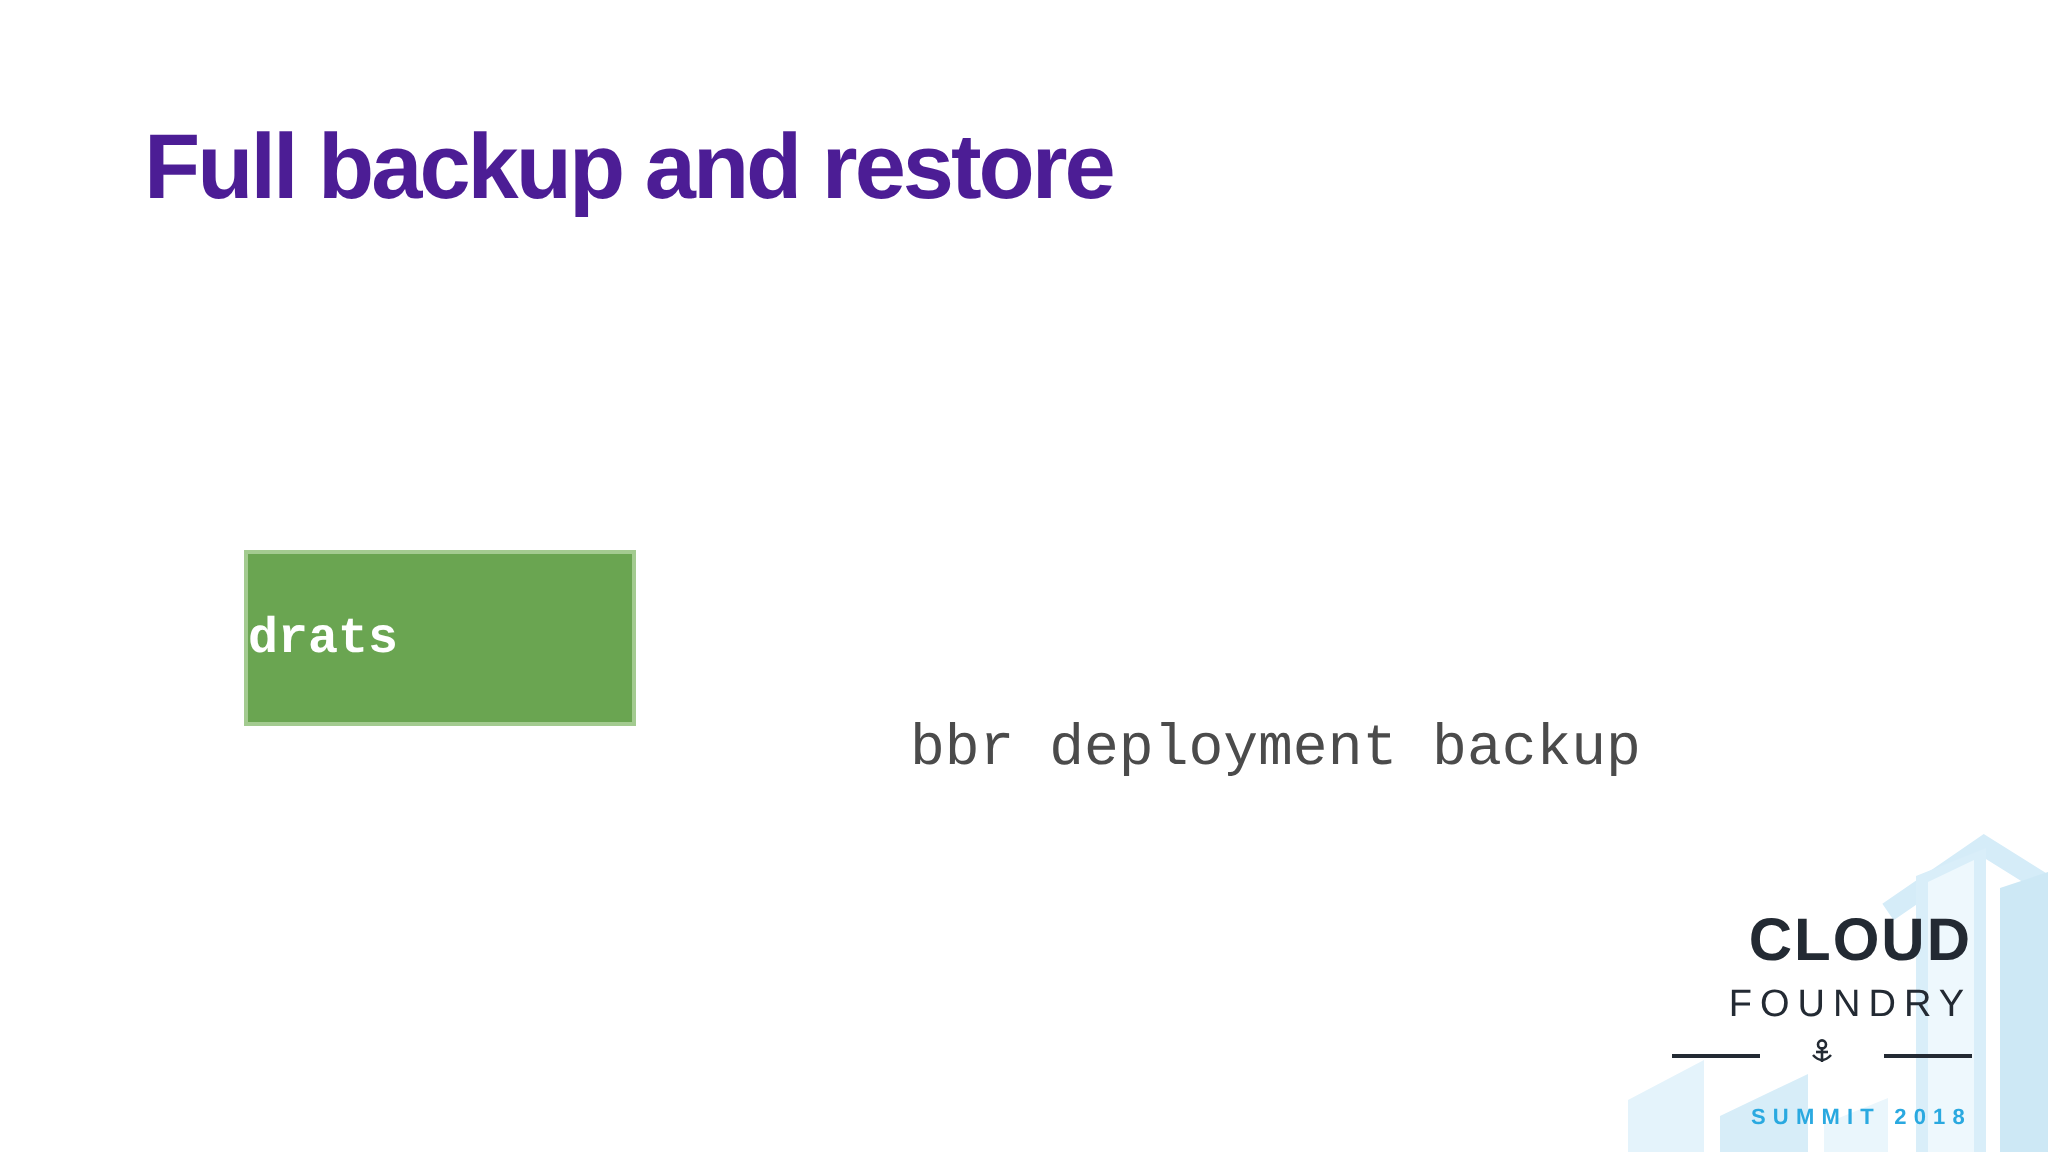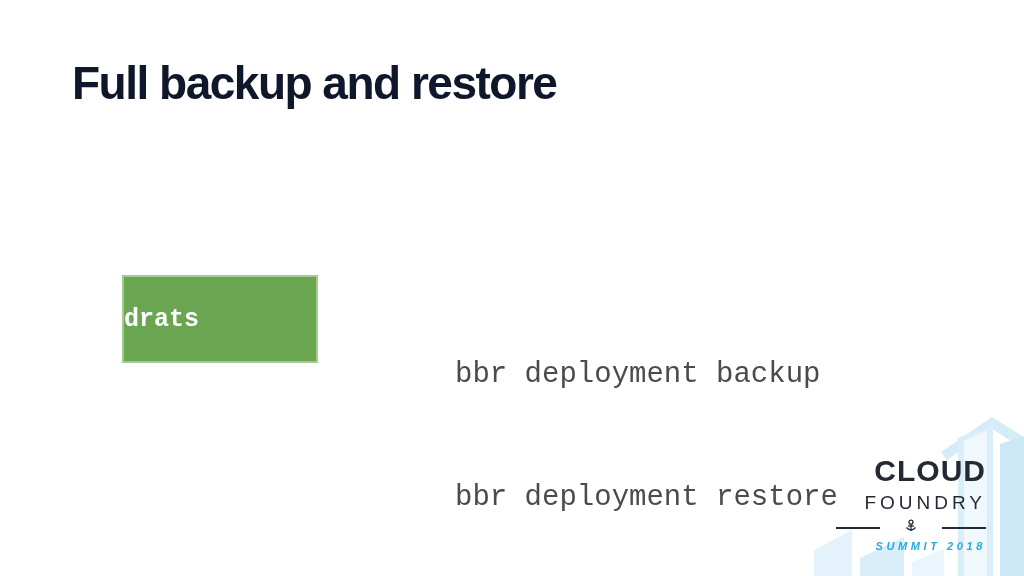--- a/index.html
+++ b/index.html
@@ -2,21 +2,21 @@
 <html><head>
 <meta charset="utf-8">
 <style>
   html,body{margin:0;padding:0;background:#fff;}
   .slide{
     position:relative;width:1024px;height:576px;background:#ffffff;
     overflow:hidden;font-family:"Liberation Sans",sans-serif;
   }
   .slide-title{
     position:absolute;left:72px;top:56px;margin:0;
-    font-size:46px;font-weight:700;letter-spacing:-1.5px;color:#0f172a;
+    font-size:46px;font-weight:700;letter-spacing:-1.5px;color:#4c1d95;
   }
   .drats-box{
     position:absolute;left:122px;top:275px;width:196px;height:88px;
     box-sizing:border-box;background:#6aa551;border:2px solid #a3cb90;
     display:flex;align-items:center;justify-content:flex-start;
   }
   .drats-label{
     font-family:"Liberation Mono","DejaVu Sans Mono",monospace;
     font-weight:700;font-size:25px;color:#ffffff;
   }
@@ -34,38 +34,37 @@
   }
   .cf-foundry{
     margin-top:7px;font-size:19px;font-weight:400;line-height:1;
     letter-spacing:4px;padding-left:4px;color:#232a33;
   }
   .cf-divider{
     margin-top:9px;display:flex;align-items:center;justify-content:space-between;height:14px;
   }
   .cf-divider .rule{width:44px;height:2px;background:#232a33;}
   .cf-summit{
-    margin-top:6px;font-size:11px;font-weight:700;line-height:1;
-    letter-spacing:3.6px;padding-left:3px;color:#2aa9e0;white-space:nowrap;font-style:italic;
+    margin-top:19px;font-size:11px;font-weight:700;line-height:1;
+    letter-spacing:3.6px;padding-left:3px;color:#2aa9e0;white-space:nowrap;
   }
 </style>
 </head>
 <body>
 
 <div class="slide">
 
   <h1 class="slide-title">Full backup and restore</h1>
 
   <div class="drats-box">
     <span class="drats-label">drats</span>
   </div>
 
   <div class="code-snippet">
     <div>bbr deployment backup</div>
-    <div>bbr deployment restore</div>
   </div>
 
   <div class="cf-logo">
 
     <svg class="cf-logo-bg" viewBox="0 0 210 166" preserveAspectRatio="none">
       <path d="M130,46 L178,13 L210,33" fill="none" stroke="#d5ecf8" stroke-width="10"></path>
       <polygon points="144,28 179,14 179,166 144,166" fill="#d9eef9"></polygon>
       <polygon points="150,31 173,20 173,166 150,166" fill="#eef8fd"></polygon>
       <polygon points="186,34 210,26 210,166 186,166" fill="#cde8f5"></polygon>
       <polygon points="0,140 38,120 38,166 0,166" fill="#e4f3fb"></polygon>

